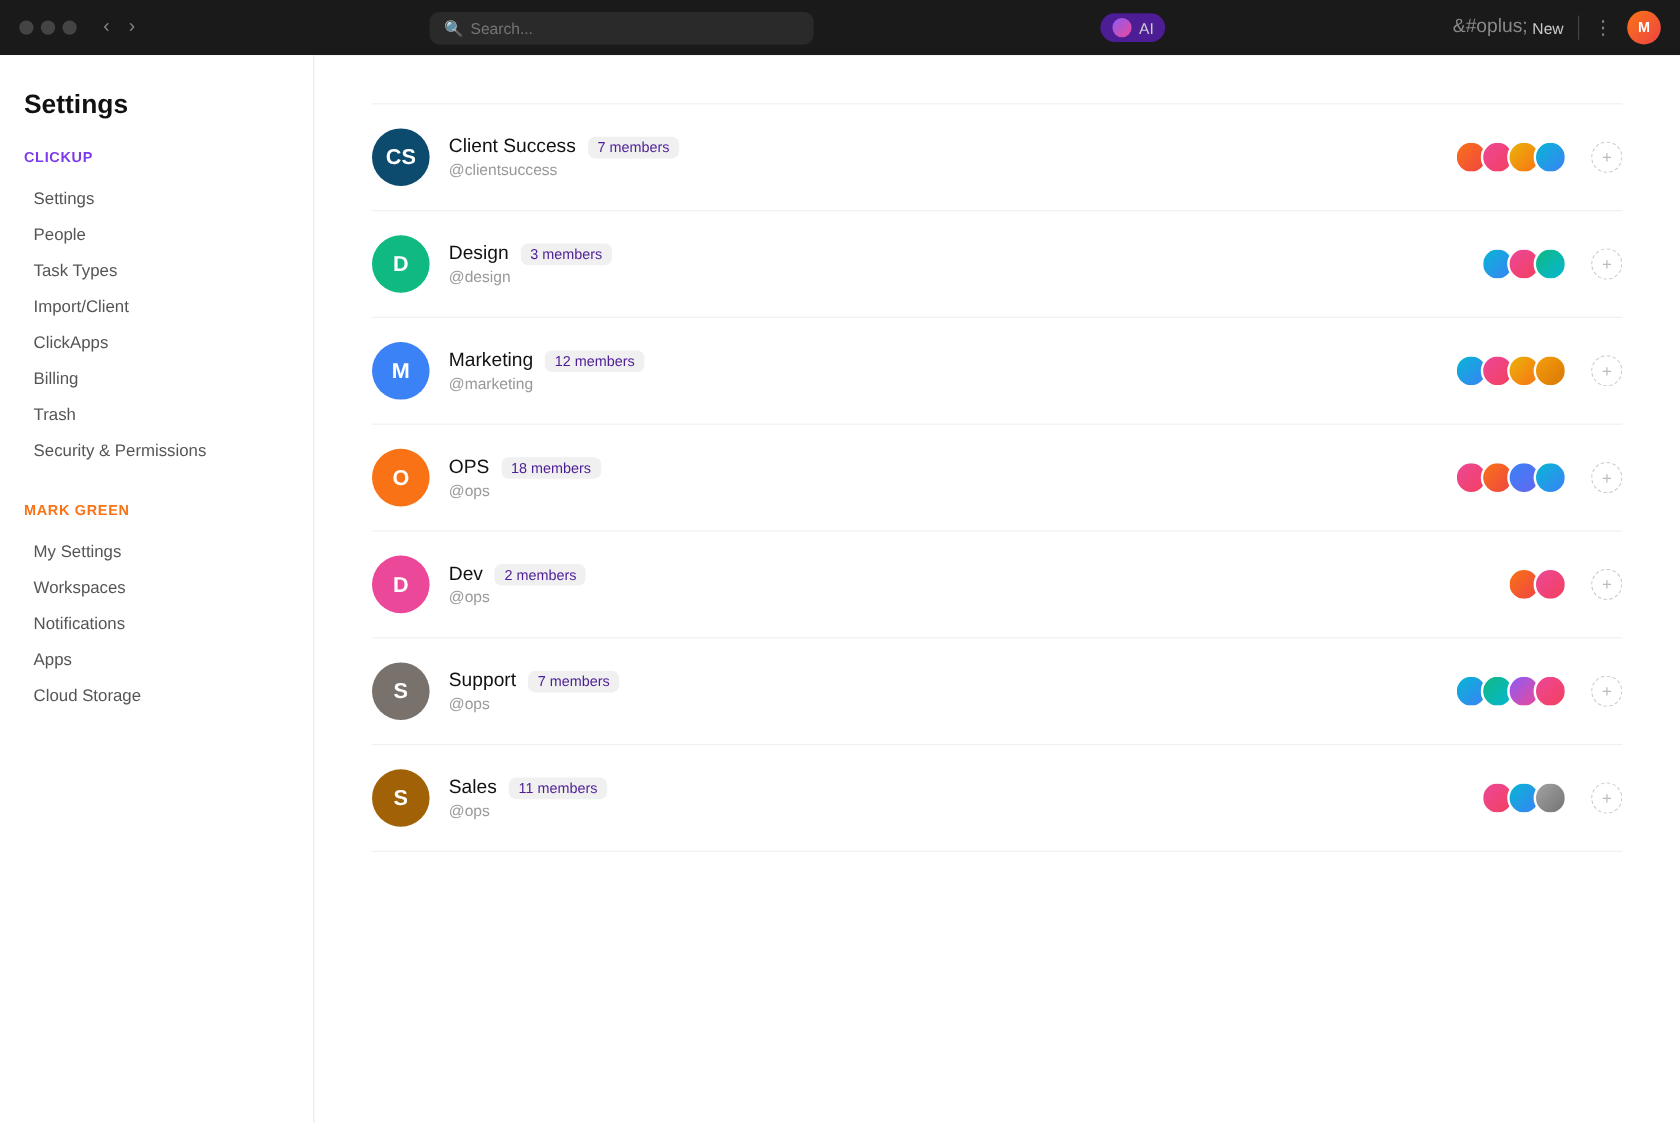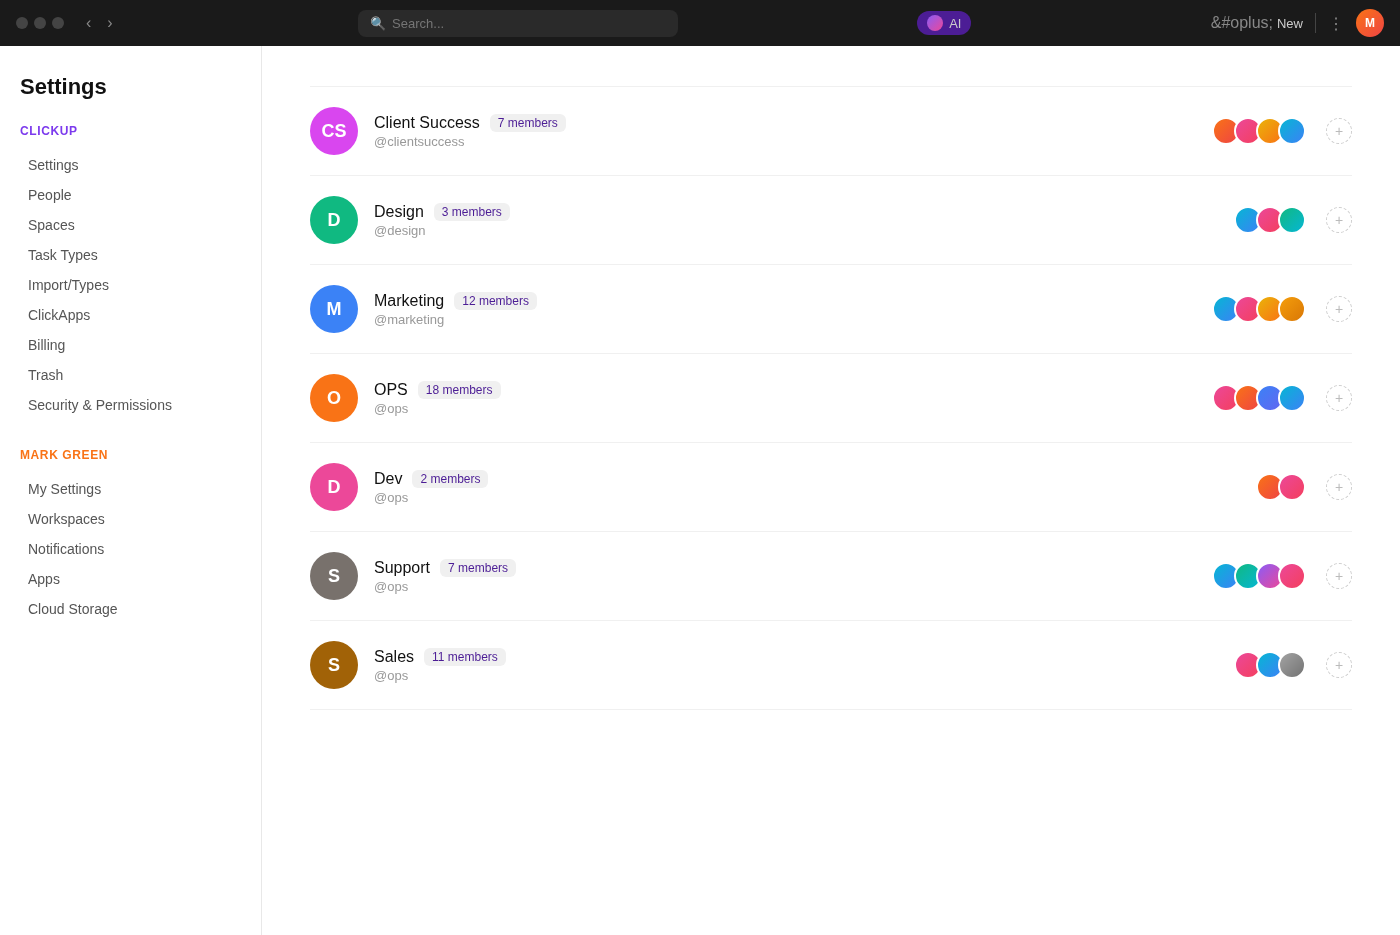--- a/index.html
+++ b/index.html
@@ -153,23 +153,22 @@
 <div class="main-layout">
 
   <nav class="sidebar">
     <div class="sidebar-title">Settings</div>
 
     <div class="sidebar-section-label purple">CLICKUP</div>
 
     <div id="clickup-nav">
         <div class="sidebar-item">Settings</div>
         <div class="sidebar-item">People</div>
-        <div class="sidebar-item">Spaces</div>
         <div class="sidebar-item">Task Types</div>
-        <div class="sidebar-item">Import/Types</div>
+        <div class="sidebar-item">Import/Client</div>
         <div class="sidebar-item">ClickApps</div>
         <div class="sidebar-item">Billing</div>
         <div class="sidebar-item">Trash</div>
         <div class="sidebar-item">Security &amp; Permissions</div>
       </div>
 
     <div class="sidebar-gap-lg"></div>
 
     <div class="sidebar-section-label orange">MARK GREEN</div>
 
@@ -178,21 +177,21 @@
         <div class="sidebar-item">Workspaces</div>
         <div class="sidebar-item">Notifications</div>
         <div class="sidebar-item">Apps</div>
         <div class="sidebar-item">Cloud Storage</div>
       </div>
   </nav>
 
   <main class="content">
     <div id="teams-list">
         <div class="team-row">
-          <div class="team-avatar" style="background: #d946ef;">CS</div>
+          <div class="team-avatar" style="background: #0c4a6e;">CS</div>
           <div class="team-info">
             <div class="team-name-row">
               <span class="team-name">Client Success</span>
               <span class="team-badge">7 members</span>
             </div>
             <div class="team-handle">@clientsuccess</div>
           </div>
           <div class="member-avatars">
             <div class="member-avatar face-1"></div>
             <div class="member-avatar face-2"></div>

